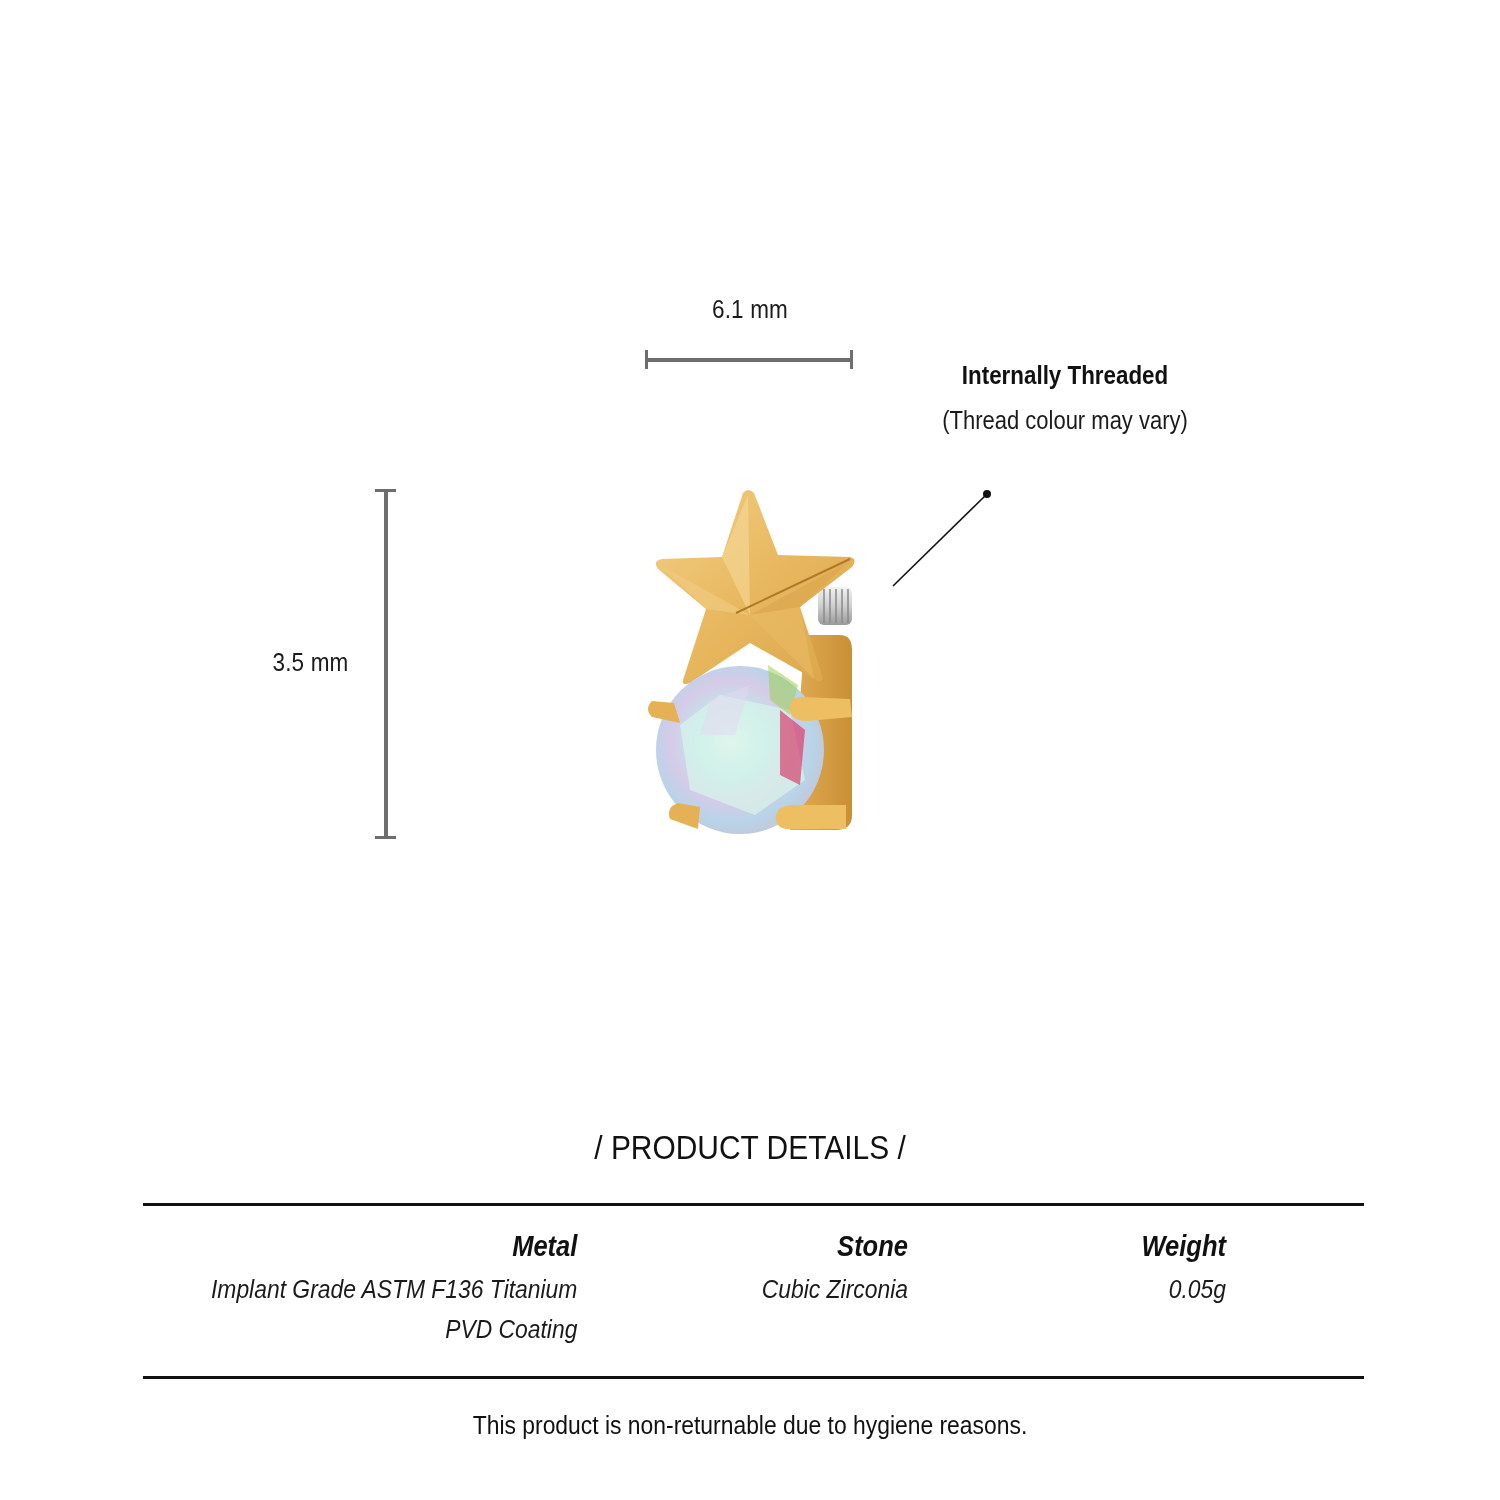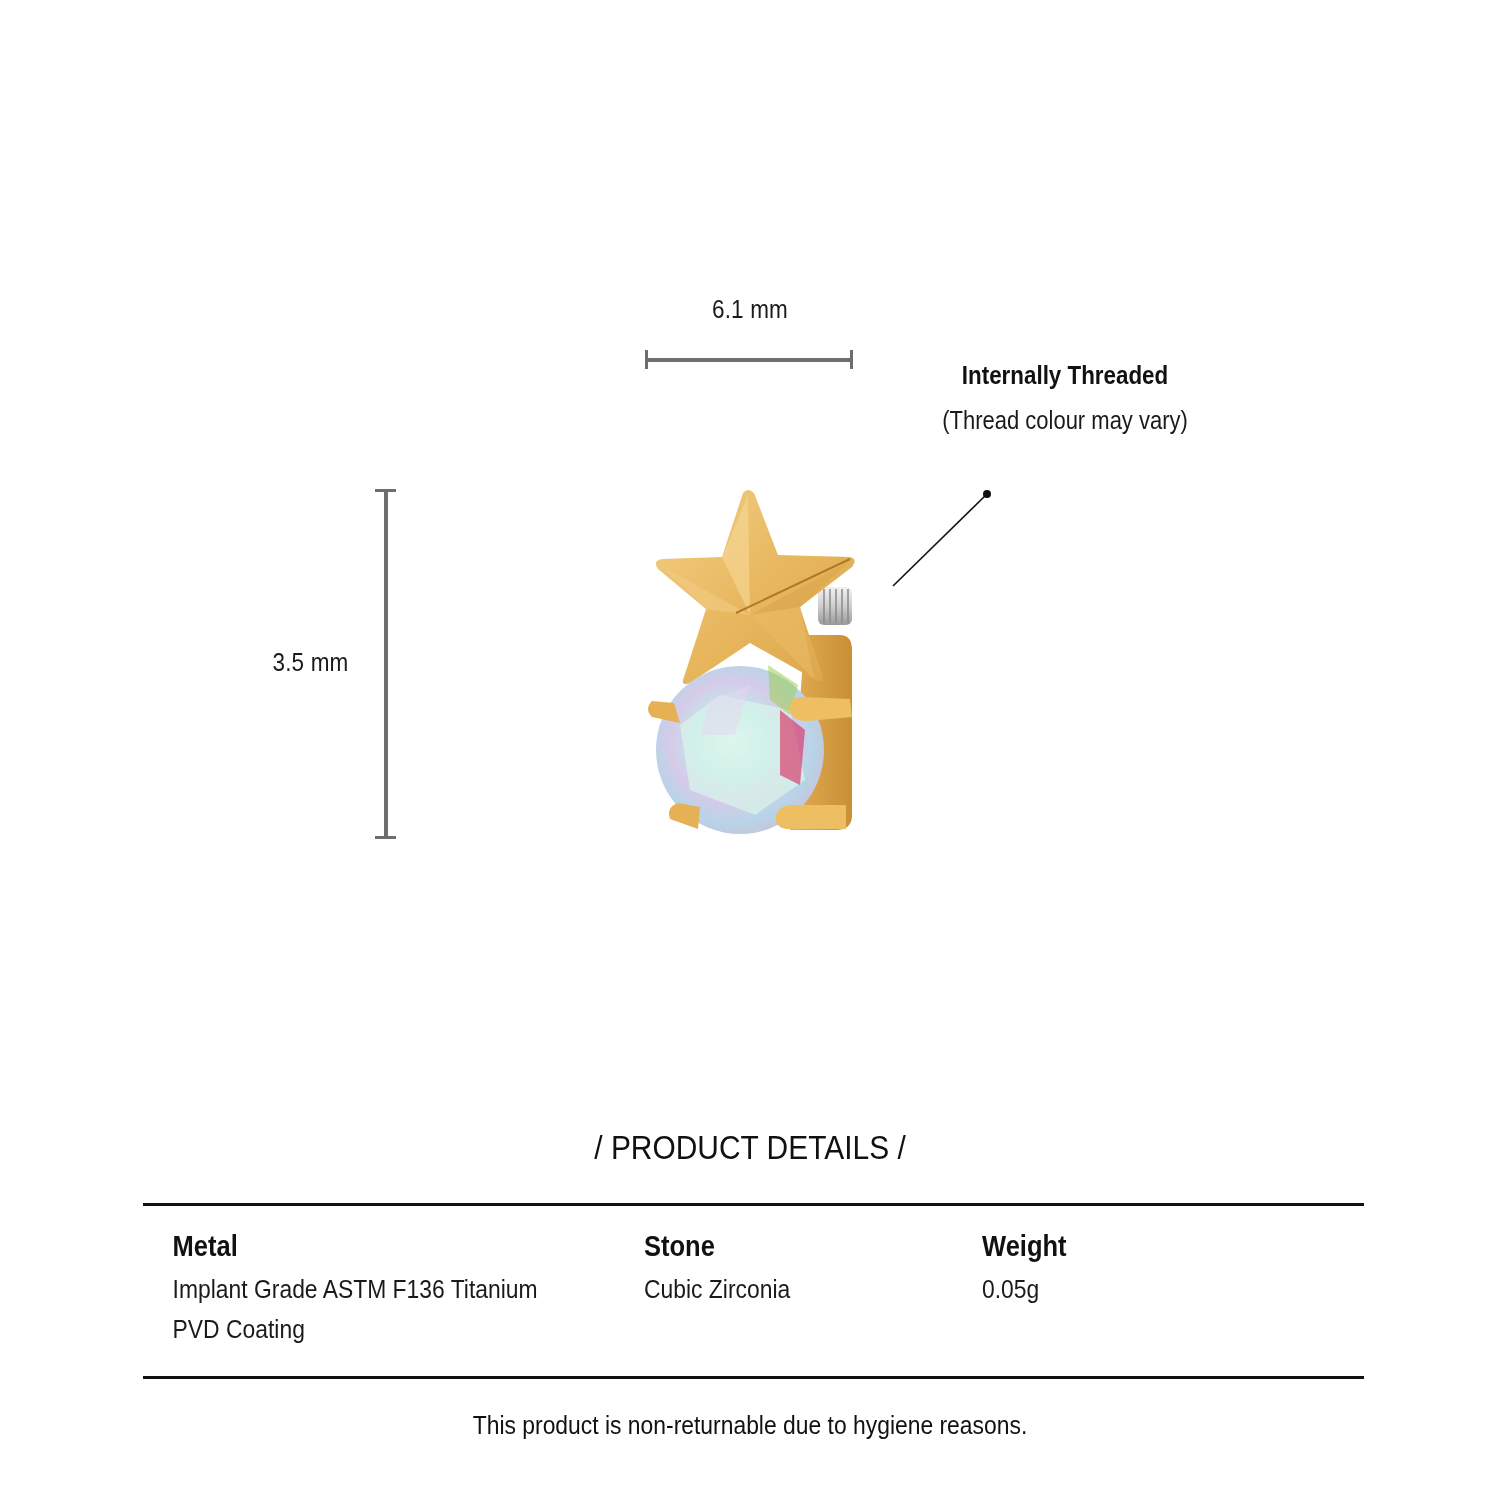--- a/index.html
+++ b/index.html
@@ -5,21 +5,21 @@
     html, body { margin: 0; padding: 0; background: #ffffff; }
     body { width: 1500px; height: 1500px; position: relative; overflow: hidden;
            font-family: "Liberation Sans", "DejaVu Sans", sans-serif; color: #111; }
     .abs { position: absolute; }
     .dim-label { font-size: 25px; color: #1a1a1a; letter-spacing: 0.2px; transform: scaleX(0.9); transform-origin: center; }
     .hbar { position: absolute; background: #6e6e6e; }
     .thread-title { font-size: 26px; font-weight: bold; color: #111; text-align: center; width: 400px; transform: scaleX(0.86); }
     .thread-note { font-size: 25px; color: #1a1a1a; text-align: center; width: 400px; transform: scaleX(0.88); }
     .section-title { font-size: 34px; color: #111; text-align: center; width: 100%; transform: scaleX(0.88); }
     .rule { position: absolute; left: 143px; width: 1221px; height: 3px; background: #111; }
-    .col { position: absolute; text-align: left; }
+    .col { position: absolute; text-align: right; font-style: italic; }
     .col-head { font-size: 29px; font-weight: bold; color: #111; transform: scaleX(0.88); }
     .col-val { font-size: 26px; color: #1a1a1a; line-height: 40px; transform: scaleX(0.88); }
     .footer-note { font-size: 26px; color: #111; text-align: center; width: 100%; transform: scaleX(0.88); }
   </style>
 </head>
 <body>
 
 <div class="abs dim-label" style="left:700px; top:295px; width:100px; text-align:center;">6.1 mm</div>
 <div>
   <div class="hbar" style="left:646px; top:358px; width:207px; height:4px;"></div>
@@ -103,20 +103,20 @@
   <div class="col-head">Metal</div>
   <div class="col-val" style="margin-top:6px;">Implant Grade ASTM F136 Titanium</div>
   <div class="col-val">PVD Coating</div>
 </div>
 
 <div class="col" style="left:626px; top:1230px; width:300px;">
   <div class="col-head">Stone</div>
   <div class="col-val" style="margin-top:6px;">Cubic Zirconia</div>
 </div>
 
-<div class="col" style="left:964px; top:1230px; width:300px;">
+<div class="col" style="left:944px; top:1230px; width:300px;">
   <div class="col-head">Weight</div>
   <div class="col-val" style="margin-top:6px;">0.05g</div>
 </div>
 
 <div class="rule" style="top:1376px;"></div>
 
 <div class="abs footer-note" style="left:0; top:1410px;">This product is non-returnable due to hygiene reasons.</div>
 
 </body></html>

